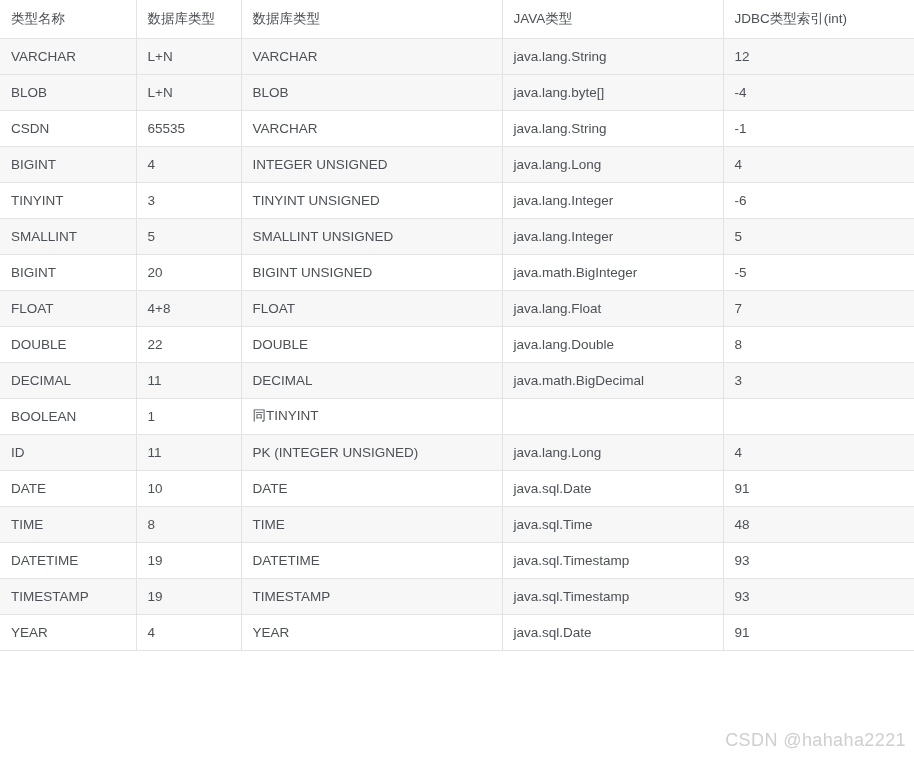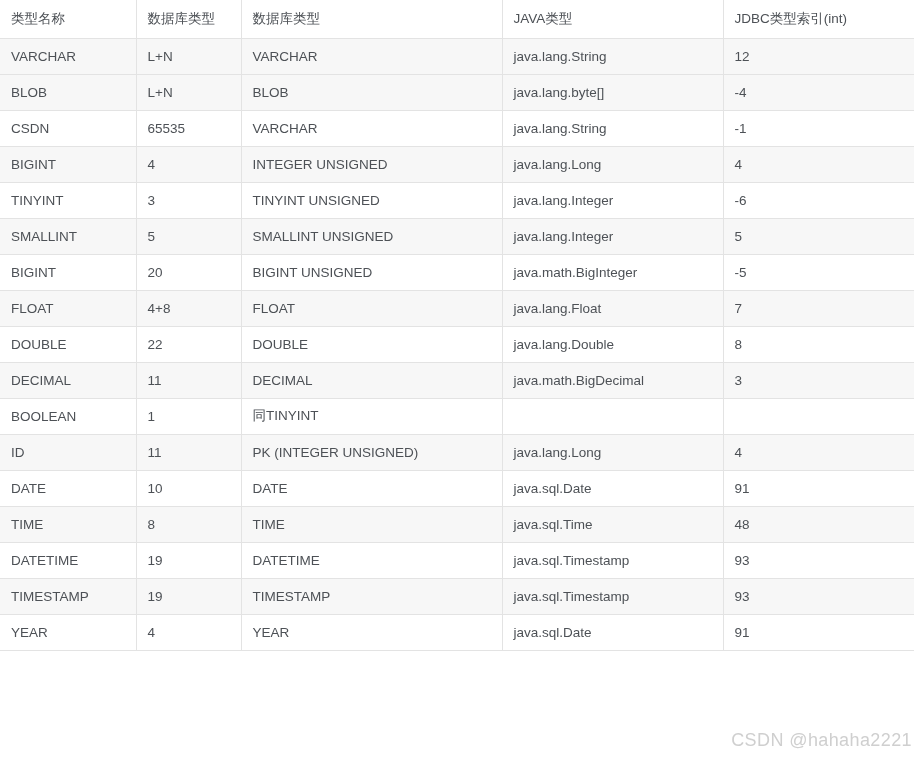--- a/index.html
+++ b/index.html
@@ -57,21 +57,21 @@
     color: #4d5156;
   }
   table.type-table tbody tr.odd td {
     background: #f7f7f7;
   }
   table.type-table tbody tr.even td {
     background: #ffffff;
   }
   .watermark {
     position: absolute;
-    right: 2px;
+    right: 8px;
     bottom: 8px;
     font-size: 18px;
     color: #cfcfcf;
     letter-spacing: 0.4px;
     pointer-events: none;
     font-family: "Liberation Sans", "DejaVu Sans", sans-serif;
     white-space: nowrap;
   }
 </style>
 </head>

